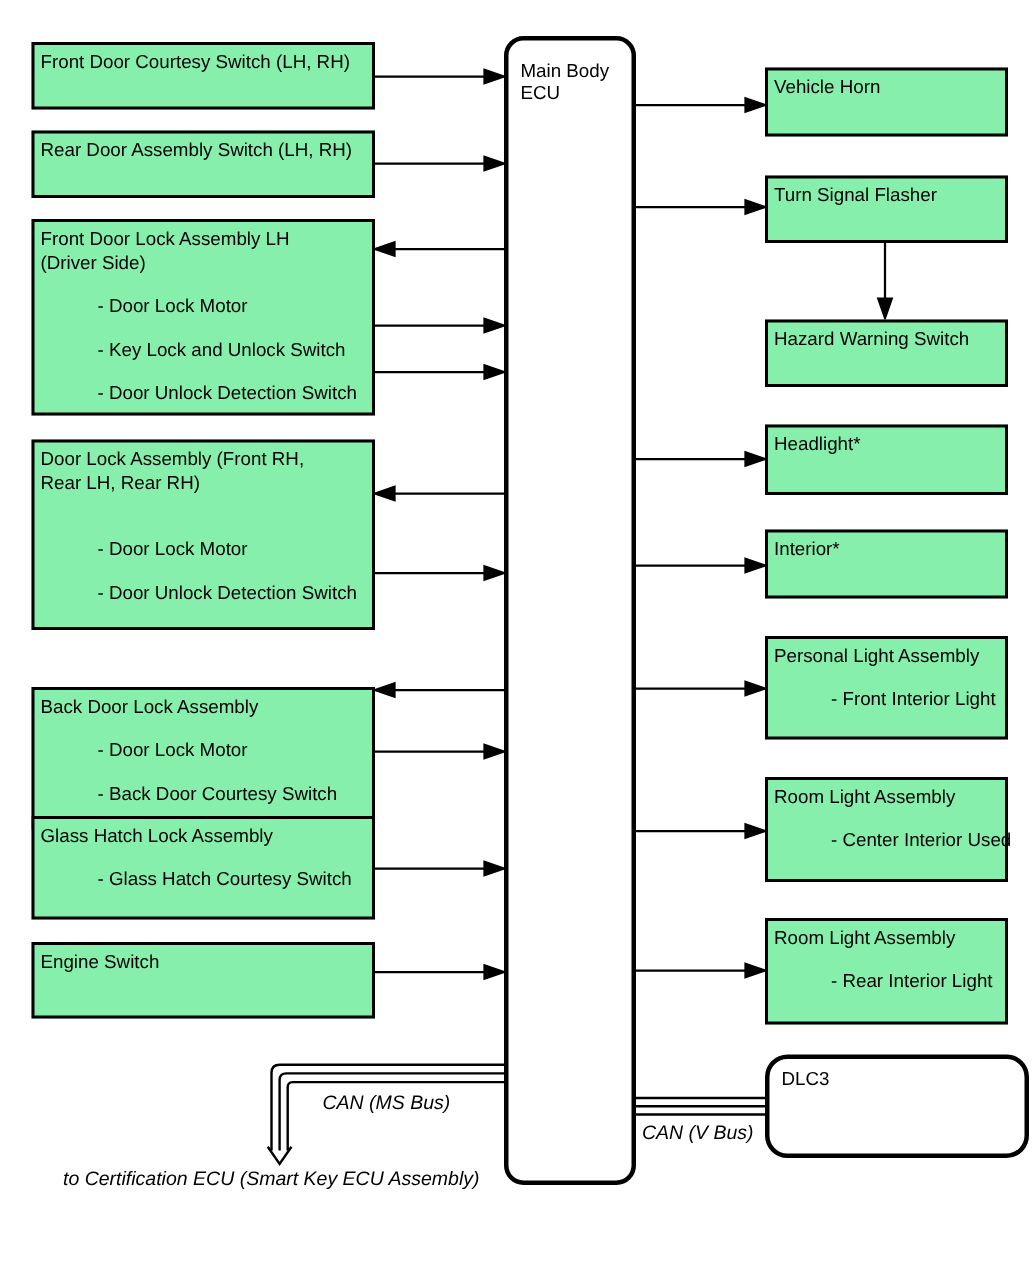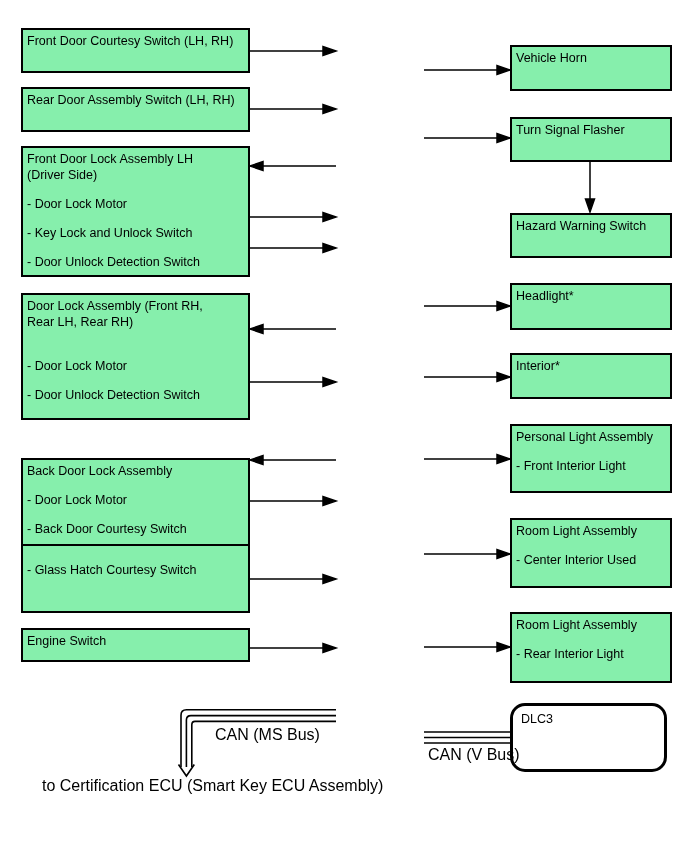--- a/index.html
+++ b/index.html
@@ -9,33 +9,33 @@
     font-size:12.5px; color:#000; overflow:hidden;
   }
   #wires { position:absolute; left:0; top:0; }
   .box {
     position:absolute; left:21px; width:229px;
     border:2px solid #000; background:#86efac;
     box-sizing:border-box; padding:3px 4px;
   }
   .box.right { left:510px; width:162px; }
   .t    { line-height:16px; white-space:nowrap; }
-  .item { margin-top:13px; line-height:16px; white-space:nowrap; }
+  .item { margin-top:13px; line-height:16px; white-space:nowrap;margin-left:38px; }
   .item.gap { margin-top:28px; }
   .ecu {
     position:absolute; left:336px; top:24px; width:88px; height:766px;
     border:3px solid #000; border-radius:13px; background:#fff;
     box-sizing:border-box; padding:13px 4px 0 8px; line-height:15px;
   }
   .dlc {
-    position:absolute; left:510px; top:703px; width:157px; height:69px;
+    position:absolute; left:510px; top:703px; width:176px; height:69px;
     border:3px solid #000; border-radius:15px; background:#fff;
     box-sizing:border-box; padding:5px 0 0 8px;
   }
-  .lbl { position:absolute; white-space:nowrap; font-size:16px; line-height:15px; }
+  .lbl { position:absolute; white-space:nowrap; font-size:13px; line-height:15px;font-style:italic; }
 </style>
 </head>
 <body>
 
 <div id="stage">
 
   <svg id="wires" width="690" height="855" viewBox="0 0 690 855">
     <g stroke="#000" stroke-width="1.5" fill="#000">
 
       <g>
@@ -125,20 +125,23 @@
       <path d="M178.5,764.5 L186.4,776 L194.3,764.5"></path>
     </g>
 
     <g stroke="#000" stroke-width="1.6" fill="none">
       <line x1="424" y1="732" x2="511" y2="732"></line>
       <line x1="424" y1="737.5" x2="511" y2="737.5"></line>
       <line x1="424" y1="743" x2="511" y2="743"></line>
     </g>
   </svg>
 
+  <div class="ecu">
+    <div style="white-space:normal;">Main Body ECU</div>
+  </div>
 
   <div class="box" style="top:28px;height:45px">
     <div class="t">Front Door Courtesy Switch (LH, RH)</div>
   </div>
 
   <div class="box" style="top:87px;height:45px">
     <div class="t">Rear Door Assembly Switch (LH, RH)</div>
   </div>
 
   <div class="box" style="top:146px;height:131px">
@@ -156,24 +159,25 @@
     <div class="item">- Door Unlock Detection Switch</div>
   </div>
 
   <div class="box" style="top:458px;height:95px">
     <div class="t">Back Door Lock Assembly</div>
     <div class="item">- Door Lock Motor</div>
     <div class="item">- Back Door Courtesy Switch</div>
   </div>
 
   <div class="box" style="top:544px;height:69px">
+    <div class="t">Glass Hatch Lock Assembly</div>
     <div class="item">- Glass Hatch Courtesy Switch</div>
   </div>
 
-  <div class="box" style="top:628px;height:34px">
+  <div class="box" style="top:628px;height:51px">
     <div class="t">Engine Switch</div>
   </div>
 
   <div class="box right" style="top:117px;height:45px">
     <div class="t">Turn Signal Flasher</div>
   </div>
 
   <div class="box right" style="top:45px;height:46px">
     <div class="t">Vehicle Horn</div>
   </div>

